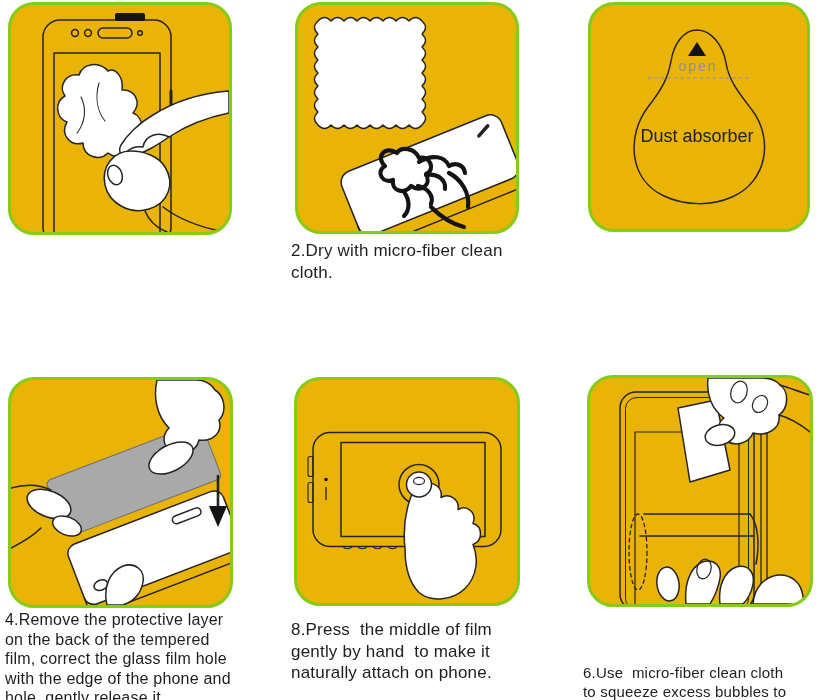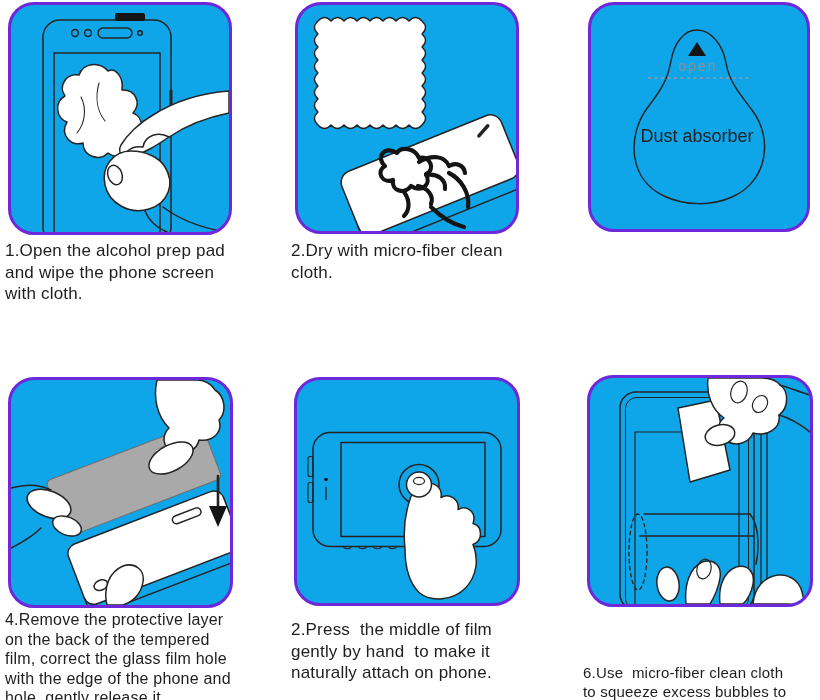--- a/index.html
+++ b/index.html
@@ -1,21 +1,21 @@
 <!DOCTYPE html>
 <html><head>
 <meta charset="utf-8">
 <style>
   html,body{margin:0;padding:0;background:#fff;}
   .sheet{
     position:relative;width:820px;height:700px;background:#fff;
     font-family:"Liberation Sans","DejaVu Sans",sans-serif;overflow:hidden;
   }
   .panel{
-    position:absolute;background:#0ea5e9;border:3px solid #6d28d9;border-radius:26px;
+    position:absolute;background:#eab308;border:3px solid #84cc16;border-radius:26px;
     overflow:hidden;box-sizing:border-box;
   }
   .panel svg{display:block;width:100%;height:100%;}
   .caption{
     position:absolute;color:#1e1e1e;white-space:pre-wrap;letter-spacing:0.2px;
   }
   
   .ln{fill:none;stroke:#242424;stroke-width:1.5;stroke-linecap:round;stroke-linejoin:round;}
   .wf{fill:#ffffff;stroke:#242424;stroke-width:1.5;stroke-linecap:round;stroke-linejoin:round;}
   .thick{fill:none;stroke:#141414;stroke-width:4.2;stroke-linecap:round;stroke-linejoin:round;}
@@ -47,23 +47,20 @@
       <path class="ln" d="M88,78 C84,92 86,106 94,116" style="stroke-width:1.1"></path>
 
       <path class="wf" d="M218,86 C192,88 164,96 142,110 C128,118 116,130 110,140 C106,148 112,154 120,152 C134,148 146,140 158,132 C176,120 198,112 218,108 Z"></path>
       <path class="ln" d="M158,132 C148,126 134,130 132,142 C120,140 110,148 113,160 C103,163 99,175 107,183 C113,191 127,191 133,183"></path>
       <path class="wf" d="M120,146 C102,146 90,162 94,180 C98,198 118,210 138,204 C158,198 164,178 154,162 C148,152 134,146 120,146 Z"></path>
       <ellipse class="ln" cx="104" cy="170" rx="7" ry="10" transform="rotate(-20 104 170)"></ellipse>
       <path class="ln" d="M152,202 C168,214 188,222 210,226"></path>
       <path class="ln" d="M134,206 C138,216 146,223 156,227"></path>
     </svg>
   </div>
-  <div class="caption" style="left:5px;top:240px;width:276px;font-size:17px;line-height:21.5px;">1.Open the alcohol prep pad
-and wipe the phone screen
-with cloth.</div>
 
   <div class="panel" style="left:295px;top:2px;width:224px;height:232px;">
     <svg viewBox="0 0 218 226">
 
       <path class="wf" style="stroke-width:1.4" d="M20,16
         q6.5,-7 13,0 q6.5,-7 13,0 q6.5,-7 13,0 q6.5,-7 13,0 q6.5,-7 13,0 q6.5,-7 13,0 q6.5,-7 13,0 q6.5,-7 13,0
         q7,6.5 0,13 q7,6.5 0,13 q7,6.5 0,13 q7,6.5 0,13 q7,6.5 0,13 q7,6.5 0,13 q7,6.5 0,13 q7,6.5 0,13
         q-6.5,7 -13,0 q-6.5,7 -13,0 q-6.5,7 -13,0 q-6.5,7 -13,0 q-6.5,7 -13,0 q-6.5,7 -13,0 q-6.5,7 -13,0 q-6.5,7 -13,0
         q-7,-6.5 0,-13 q-7,-6.5 0,-13 q-7,-6.5 0,-13 q-7,-6.5 0,-13 q-7,-6.5 0,-13 q-7,-6.5 0,-13 q-7,-6.5 0,-13 q-7,-6.5 0,-13 Z"></path>
 
@@ -143,21 +140,21 @@
       <line class="ln" x1="29" y1="107" x2="29" y2="119" style="stroke-width:1.3"></line>
       <path class="ln" d="M46,166 a5,4 0 0 0 9,0 m6,0 a5,4 0 0 0 9,0 m6,0 a5,4 0 0 0 9,0 m6,0 a5,4 0 0 0 9,0" style="stroke-width:1.2"></path>
 
       <circle class="ln" cx="122" cy="104" r="20"></circle>
 
       <path class="wf" d="M114,116 C108,132 106,150 108,168 C108,186 112,202 122,212 C134,222 156,220 168,208 C180,196 182,178 176,164 C186,160 186,146 176,143 C180,132 170,124 161,129 C163,119 152,112 144,117 C146,107 136,100 128,104 C120,107 116,110 114,116 Z"></path>
       <circle class="wf" cx="122" cy="104" r="12.5"></circle>
       <ellipse class="ln" cx="122" cy="100.5" rx="5.5" ry="3.6" style="stroke-width:1.2"></ellipse>
     </svg>
   </div>
-  <div class="caption" style="left:291px;top:619px;width:282px;font-size:17px;line-height:21.5px;">2.Press  the middle of film
+  <div class="caption" style="left:291px;top:619px;width:282px;font-size:17px;line-height:21.5px;">8.Press  the middle of film
 gently by hand  to make it
 naturally attach on phone.</div>
 
   <div class="panel" style="left:587px;top:375px;width:226px;height:232px;">
     <svg viewBox="0 0 220 226">
 
       <rect class="ln" x="30" y="14" width="134" height="218" rx="16"></rect>
       <rect class="ln" x="35.5" y="19.5" width="123" height="212" rx="11" style="stroke-width:1"></rect>
       <rect class="ln" x="45" y="54" width="104" height="178" style="stroke-width:1.2"></rect>
 

